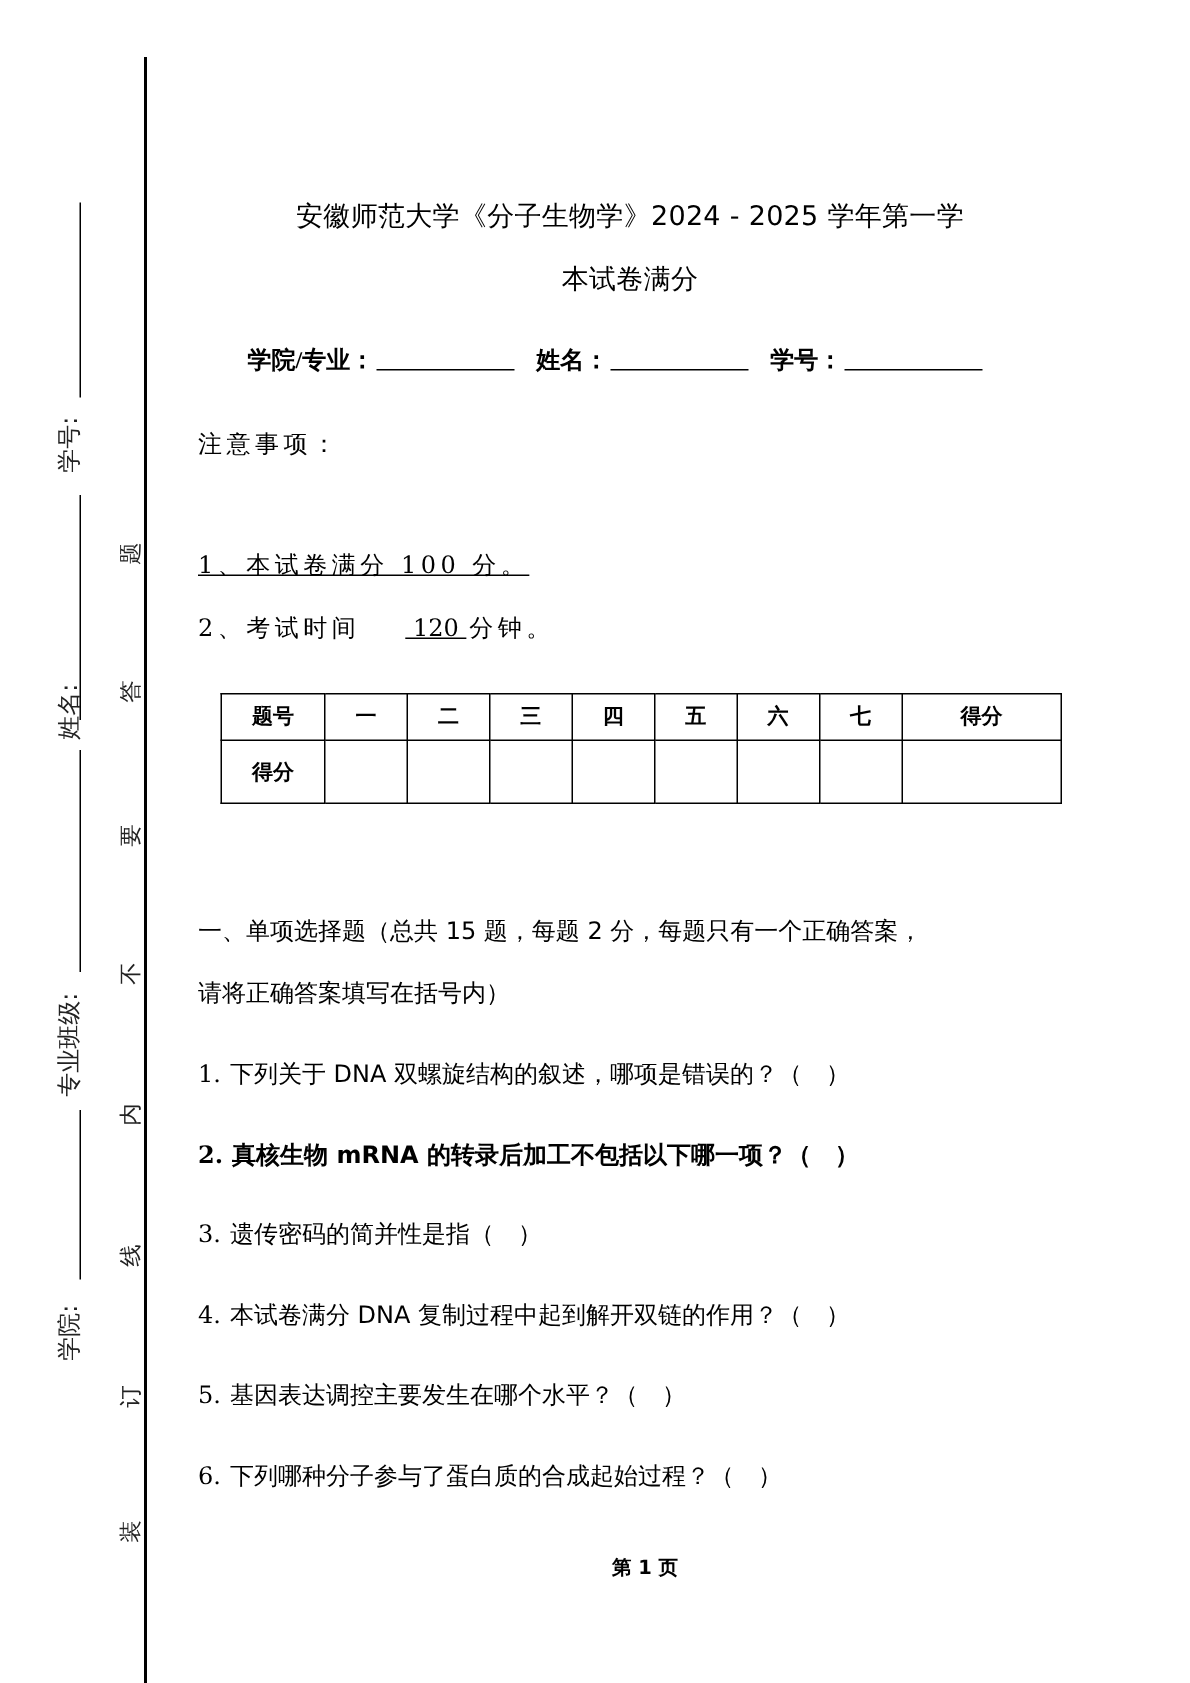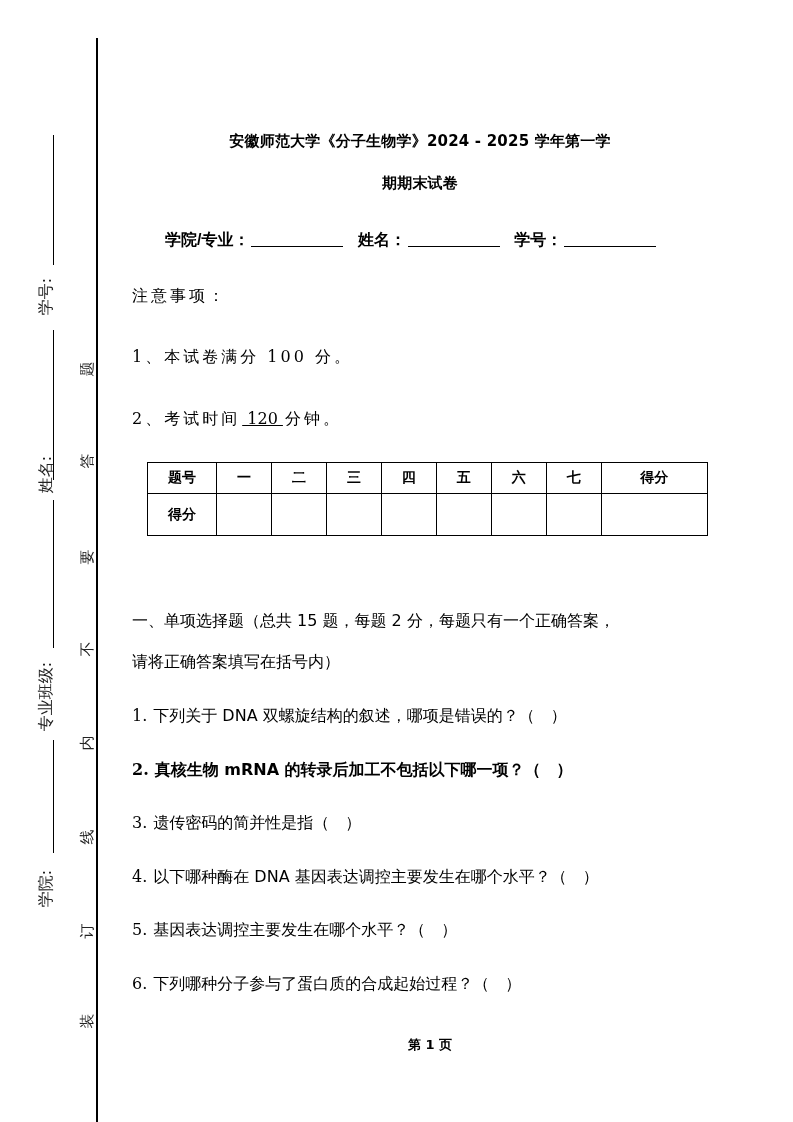--- a/index.html
+++ b/index.html
@@ -4,26 +4,26 @@
 <style>
   html, body { margin: 0; padding: 0; background: #ffffff; }
   body { width: 793px; height: 1122px; position: relative; overflow: hidden; color: #000; font-family: "DejaVu Serif", "Liberation Serif", serif; }
 
   
   .binding-line { position: absolute; left: 96px; top: 38px; width: 1.5px; height: 1084px; background: #000; }
   .field-line { position: absolute; left: 53px; width: 1.2px; background: #000; }
   .vlabel { position: absolute; font-family: "DejaVu Sans", "Liberation Sans", sans-serif; font-size: 16px; color: #222; transform: rotate(-90deg); transform-origin: center center; white-space: nowrap; }
   .seal-char { position: absolute; left: 78px; font-family: "DejaVu Sans", "Liberation Sans", sans-serif; font-size: 15px; color: #222; transform: rotate(-90deg); width: 18px; height: 18px; line-height: 18px; text-align: center; }
 
-  .title { position: absolute; left: 120px; width: 600px; text-align: center; font-family: "DejaVu Sans", "Liberation Sans", sans-serif; font-weight: bold; font-size: 15px; letter-spacing: 0.2px; }
-  .info-row { position: absolute; left: 165px; top: 230px; font-family: Liberation Sans, sans-serif; font-weight: bold; font-size: 16px; white-space: nowrap; }
+  .title { position: absolute; left: 120px; width: 600px; text-align: center; font-family: "DejaVu Sans", "Liberation Sans", sans-serif; font-weight: normal; font-size: 18px; letter-spacing: 0.2px; }
+  .info-row { position: absolute; left: 165px; top: 230px; font-family: Liberation Serif, serif; font-weight: bold; font-size: 16px; white-space: nowrap; }
   .info-row .blank { display: inline-block; width: 92px; border-bottom: 1px solid #000; height: 16px; vertical-align: -2px; margin: 0 10px 0 2px; }
 
   .note { position: absolute; left: 132px; font-size: 16px; letter-spacing: 3px; font-family: "DejaVu Serif", "Liberation Serif", serif; white-space: nowrap; }
-  .note .u { text-decoration: underline; letter-spacing: 0; padding: 0 2px; }
+  .note .u { text-decoration: underline; letter-spacing: 0; padding: 0 2px; margin-left: 28px; }
 
   table.score { position: absolute; left: 147px; top: 462px; width: 561px; border-collapse: collapse; font-family: "DejaVu Sans", "Liberation Sans", sans-serif; font-size: 14px; font-weight: bold; }
   table.score td { border: 1.2px solid #000; text-align: center; padding: 0; }
   table.score tr.r0 td { height: 30px; margin-top: 25px; }
   table.score tr.r1 td { height: 41px; }
   table.score tr.r2 td { height: 51px; }
   table.score td.c0 { width: 68px; }
 
   .section { position: absolute; left: 132px; font-family: "DejaVu Sans", "Liberation Sans", sans-serif; font-size: 16px; white-space: nowrap; }
   .q { position: absolute; left: 132px; font-family: "DejaVu Sans", "Liberation Sans", sans-serif; font-size: 16px; white-space: nowrap; text-align: right; }
@@ -48,30 +48,30 @@
 <div class="seal-char" style="top:360px;">题</div>
 <div class="seal-char" style="top:452px;">答</div>
 <div class="seal-char" style="top:548px;">要</div>
 <div class="seal-char" style="top:640px;">不</div>
 <div class="seal-char" style="top:734px;">内</div>
 <div class="seal-char" style="top:828px;">线</div>
 <div class="seal-char" style="top:922px;">订</div>
 <div class="seal-char" style="top:1012px;">装</div>
 
 <div class="title" style="top:132px;">安徽师范大学《分子生物学》2024 - 2025 学年第一学</div>
-<div class="title" style="top:174px;">期期末试卷</div>
+<div class="title" style="top:174px;">本试卷满分</div>
 
 <div class="info-row">
   <span>学院/专业：</span><span class="blank"></span>
   <span>姓名：</span><span class="blank"></span>
   <span>学号：</span><span class="blank"></span>
 </div>
 
 <div class="note" style="top:286px;">注意事项：</div>
-<div class="note" style="top:347px;">1、本试卷满分 100 分。</div>
+<div class="note" style="top:367px;text-decoration:underline;">1、本试卷满分 100 分。</div>
 <div class="note" style="top:409px;">
   <span>2、考试时间</span><span class="u"> 120 </span><span>分钟。</span>
 </div>
 
 <table class="score">
   <tbody>
       <tr class="r0">
     <td class="c0">题号</td>
     <td>一</td>
     <td>二</td>
@@ -95,17 +95,17 @@
   </tr>
 </tbody>
   </table>
 
 <div class="section" style="top:611px;">一、单项选择题（总共 15 题，每题 2 分，每题只有一个正确答案，</div>
 <div class="section" style="top:652px;">请将正确答案填写在括号内）</div>
 
 <div class="q" style="top:706px;"><span class="num">1.</span><span>下列关于 DNA 双螺旋结构的叙述，哪项是错误的？（　）</span></div>
 <div class="q" style="top:760px;font-weight:bold;"><span class="num">2.</span><span>真核生物 mRNA 的转录后加工不包括以下哪一项？（　）</span></div>
 <div class="q" style="top:813px;"><span class="num">3.</span><span>遗传密码的简并性是指（　）</span></div>
-<div class="q" style="top:867px;"><span class="num">4.</span><span>以下哪种酶在 DNA 基因表达调控主要发生在哪个水平？（　）</span></div>
+<div class="q" style="top:867px;"><span class="num">4.</span><span>本试卷满分 DNA 复制过程中起到解开双链的作用？（　）</span></div>
 <div class="q" style="top:920px;"><span class="num">5.</span><span>基因表达调控主要发生在哪个水平？（　）</span></div>
 <div class="q" style="top:974px;"><span class="num">6.</span><span>下列哪种分子参与了蛋白质的合成起始过程？（　）</span></div>
 
 <div class="footer">第 1 页</div>
 
 </body></html>

